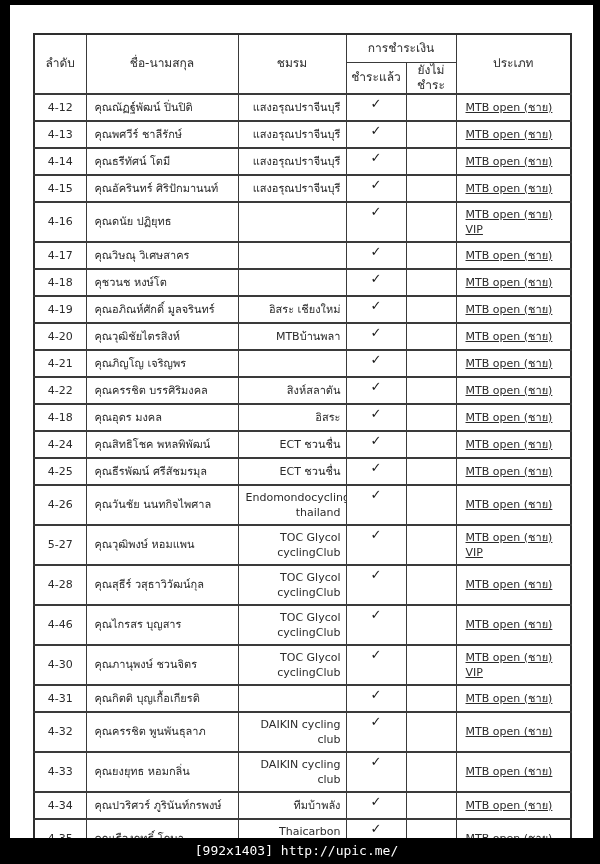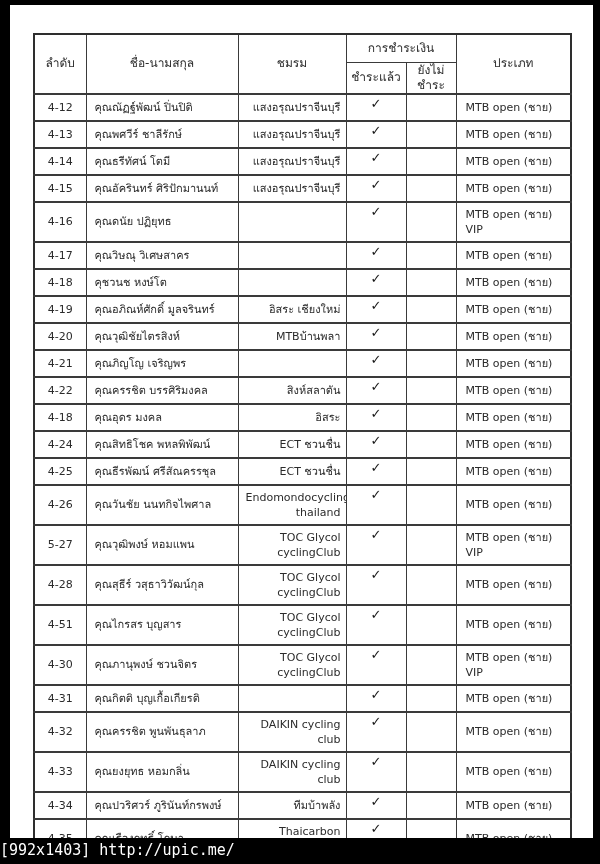--- a/index.html
+++ b/index.html
@@ -47,32 +47,32 @@
     text-align: center;
     vertical-align: top !important;
     padding-top: 2px !important;
   }
   .check {
     font-size: 13px;
     line-height: 14px;
     color: #161616;
     display: inline-block;
   }
-  .c-type { text-align: left; padding-left: 9px !important; }
+  .c-type { text-align: left; padding-left: 9px !important; text-decoration: underline; }
   .footer-bar {
     position: absolute;
     left: 0; bottom: 0;
     width: 600px; height: 26px;
     background: #000000;
     color: #ffffff;
-    text-align: left;
+    text-align: center;
     line-height: 25px;
     padding-right: 7px;
     font-family: "DejaVu Sans Mono", monospace;
-    font-size: 15px;
+    font-size: 13px;
   }
 </style>
 </head>
 <body>
 
 <div class="page">
   <table class="reg">
     <colgroup>
       <col style="width:52px">
       <col style="width:152px">
@@ -194,21 +194,21 @@
         <tr>
     <td class="c-order">4-24</td>
     <td class="c-name">คุณสิทธิโชค พหลพิพัฒน์</td>
     <td class="c-club">ECT ชวนชื่น</td>
     <td class="c-paid"><span class="check">✓</span></td>
     <td class="c-unpaid"><span class="check"></span></td>
     <td class="c-type">MTB open (ชาย)</td>
   </tr>
         <tr>
     <td class="c-order">4-25</td>
-    <td class="c-name">คุณธีรพัฒน์ ศรีสัณครรชุล</td>
+    <td class="c-name">คุณธีรพัฒน์ ศรีสัชมรมุล</td>
     <td class="c-club">ECT ชวนชื่น</td>
     <td class="c-paid"><span class="check">✓</span></td>
     <td class="c-unpaid"><span class="check"></span></td>
     <td class="c-type">MTB open (ชาย)</td>
   </tr>
         <tr>
     <td class="c-order">4-26</td>
     <td class="c-name">คุณวันชัย นนทกิจไพศาล</td>
     <td class="c-club">Endomondocycling thailand</td>
     <td class="c-paid"><span class="check">✓</span></td>
@@ -225,21 +225,21 @@
   </tr>
         <tr>
     <td class="c-order">4-28</td>
     <td class="c-name">คุณสุธีร์ วสุธาวิวัฒน์กุล</td>
     <td class="c-club">TOC Glycol cyclingClub</td>
     <td class="c-paid"><span class="check">✓</span></td>
     <td class="c-unpaid"><span class="check"></span></td>
     <td class="c-type">MTB open (ชาย)</td>
   </tr>
         <tr>
-    <td class="c-order">4-51</td>
+    <td class="c-order">4-46</td>
     <td class="c-name">คุณไกรสร บุญสาร</td>
     <td class="c-club">TOC Glycol cyclingClub</td>
     <td class="c-paid"><span class="check">✓</span></td>
     <td class="c-unpaid"><span class="check"></span></td>
     <td class="c-type">MTB open (ชาย)</td>
   </tr>
         <tr>
     <td class="c-order">4-30</td>
     <td class="c-name">คุณภานุพงษ์ ชวนจิตร</td>
     <td class="c-club">TOC Glycol cyclingClub</td>

